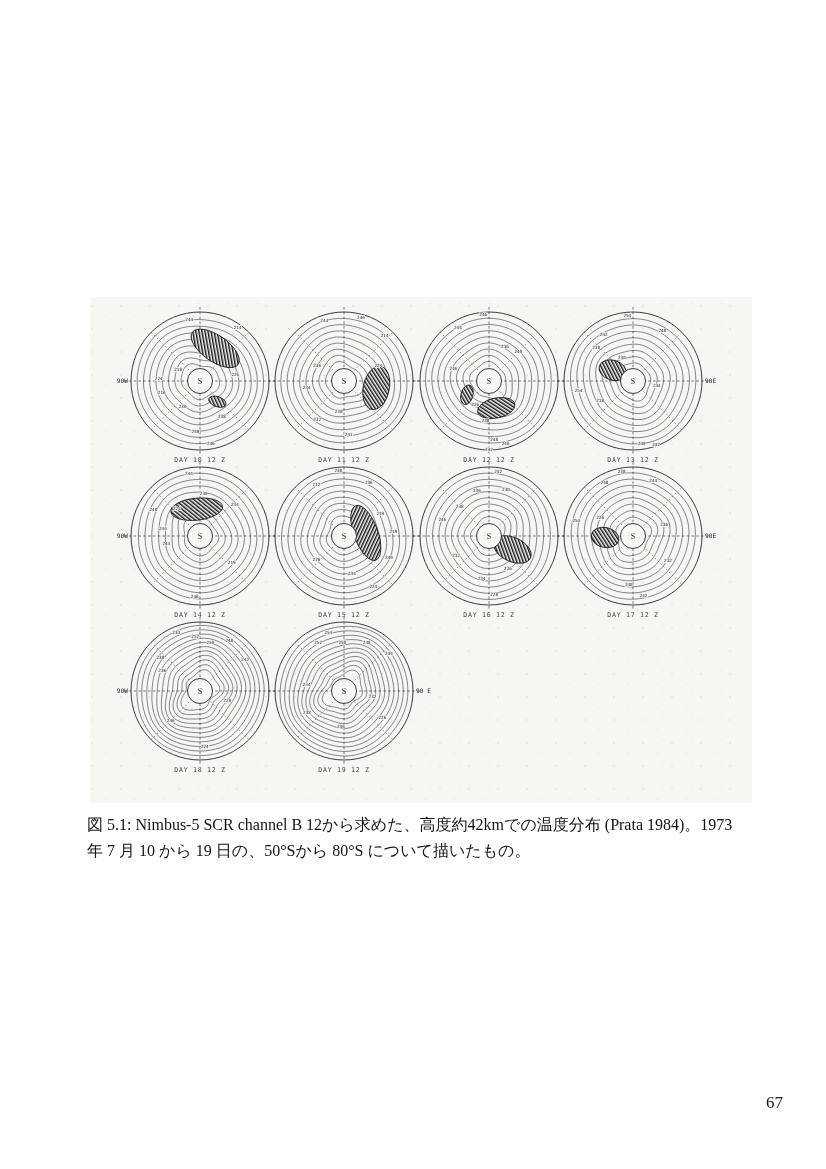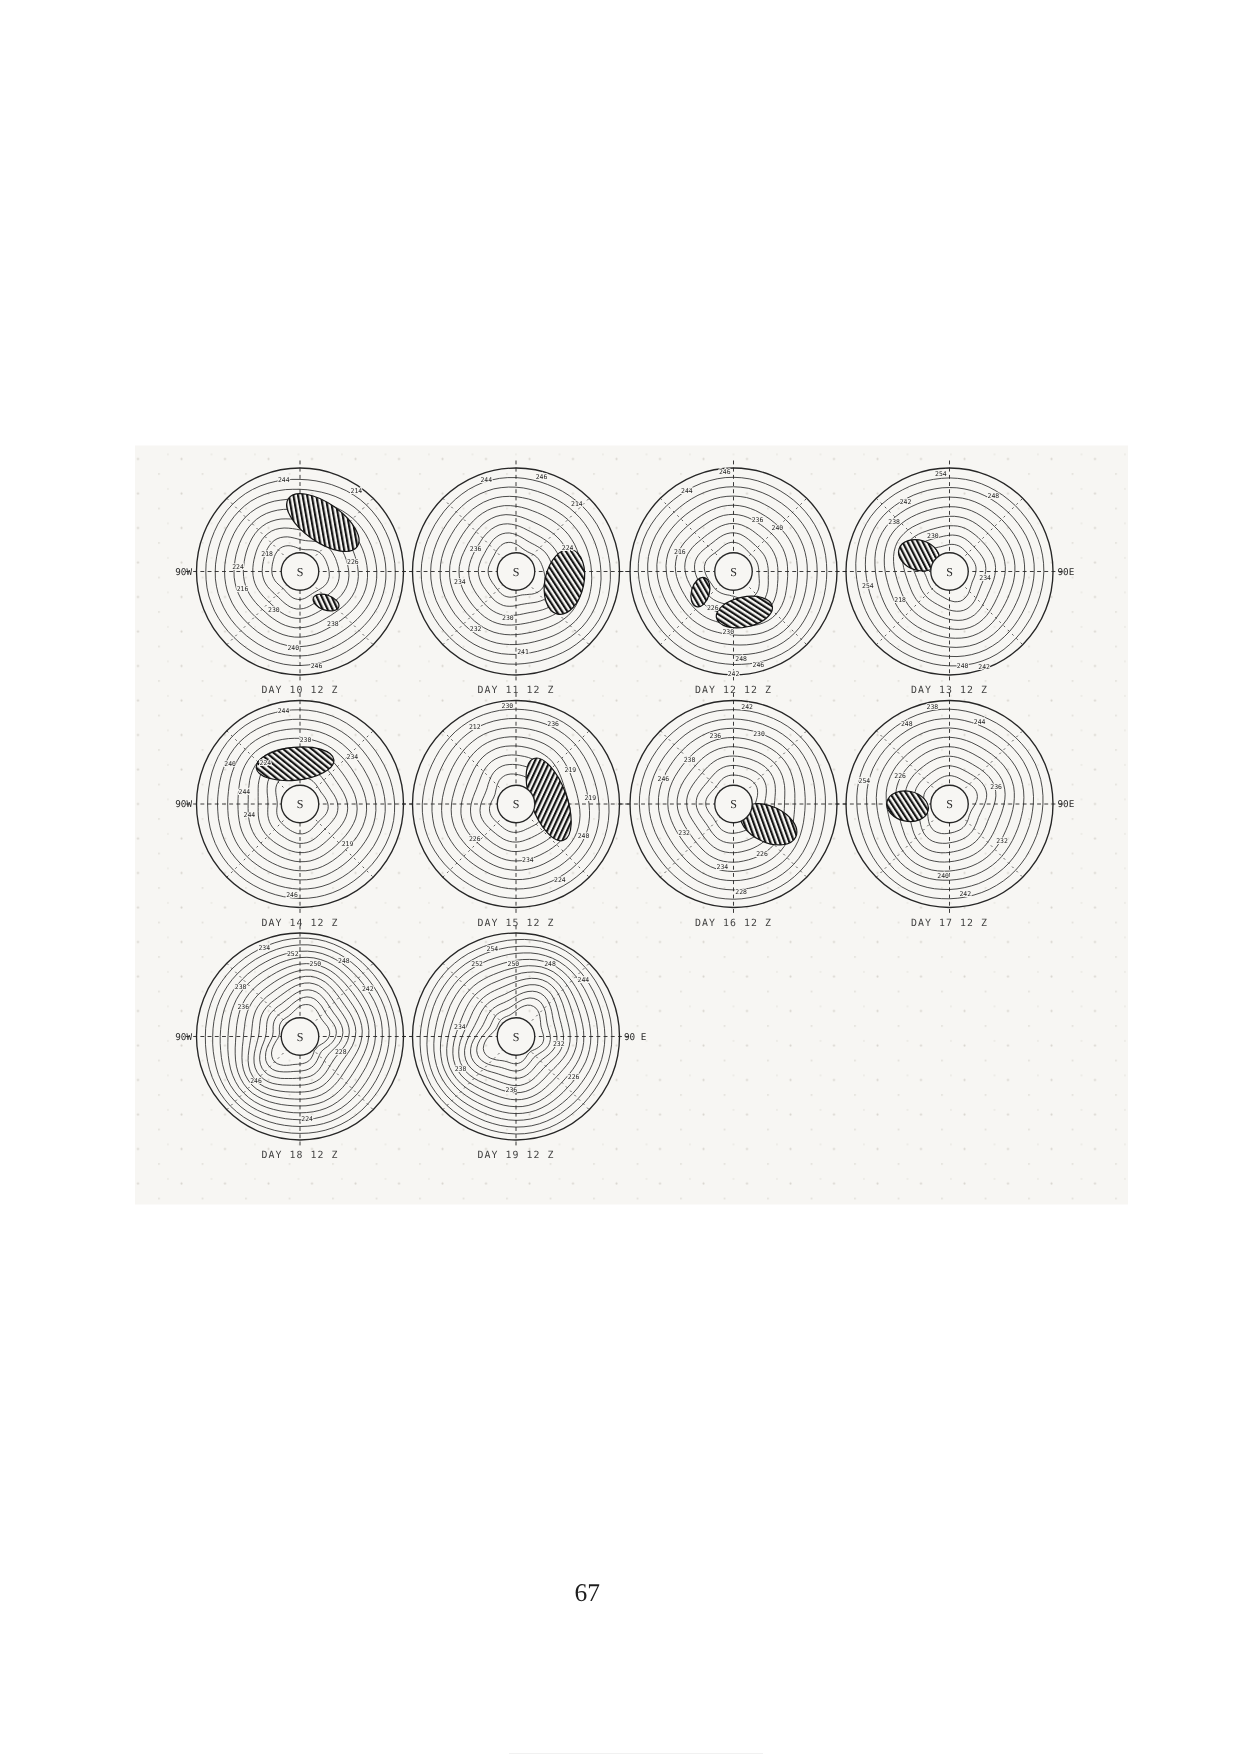--- a/index.html
+++ b/index.html
@@ -1,21 +1,21 @@
 <!DOCTYPE html>
 <html><head>
 <meta charset="utf-8">
 <style>
   html,body{margin:0;padding:0;background:#e8e8e8;}
   .page{position:relative;width:826px;height:1169px;background:#ffffff;overflow:hidden;
         font-family:"Liberation Serif","DejaVu Serif",serif;}
   #fig-svg{position:absolute;left:0;top:0;width:826px;height:1169px;}
   .caption{position:absolute;left:87px;top:812px;color:#131313;font-size:16px;line-height:1.64;}
   .cap-line{white-space:nowrap;}
-  .page-number{position:absolute;left:0;top:1052px;width:783px;text-align:center;
+  .page-number{position:absolute;left:0;top:1093px;width:783px;text-align:right;
                font-size:17px;color:#1d1d1d;}
 </style>
 </head>
 <body>
 
 <div class="page">
 
   <svg id="fig-svg" viewBox="0 0 826 1169" xmlns="http://www.w3.org/2000/svg">
     <defs>
       <pattern id="hatch" patternUnits="userSpaceOnUse" width="3" height="3" patternTransform="rotate(-45)">
@@ -324,16 +324,20 @@
           <text x="340.9" y="728.2" text-anchor="middle" font-size="4.3" fill="#262626" stroke="#f7f6f3" stroke-width="1.3" paint-order="stroke" font-family="&quot;DejaVu Sans Mono&quot;,monospace">236</text>
           <text x="382.4" y="719.4" text-anchor="middle" font-size="4.3" fill="#262626" stroke="#f7f6f3" stroke-width="1.3" paint-order="stroke" font-family="&quot;DejaVu Sans Mono&quot;,monospace">226</text>
           <text x="372.5" y="697.5" text-anchor="middle" font-size="4.3" fill="#262626" stroke="#f7f6f3" stroke-width="1.3" paint-order="stroke" font-family="&quot;DejaVu Sans Mono&quot;,monospace">232</text>
           <text x="307.0" y="713.9" text-anchor="middle" font-size="4.3" fill="#262626" stroke="#f7f6f3" stroke-width="1.3" paint-order="stroke" font-family="&quot;DejaVu Sans Mono&quot;,monospace">238</text>
           <text x="344" y="772" text-anchor="middle" font-size="6.6" letter-spacing="0.7" fill="#2e2e2e" opacity="0.9" font-family="&quot;DejaVu Sans Mono&quot;,monospace">DAY 19  12 Z</text>
           <text x="416" y="693" text-anchor="start" font-size="6.2" fill="#2b2b2b" font-family="&quot;DejaVu Sans Mono&quot;,monospace">90 E</text>
         </g>
       </g>
   </svg>
 
+  <div class="caption">
+    <div class="cap-line">図 5.1: Nimbus-5 SCR channel B 12から求めた、高度約42kmでの温度分布 (Prata 1984)。1973</div>
+    <div class="cap-line">年 7 月 10 から 19 日の、50°Sから 80°S について描いたもの。</div>
+  </div>
 
   <div class="page-number">67</div>
 
 </div>
 
 </body></html>

